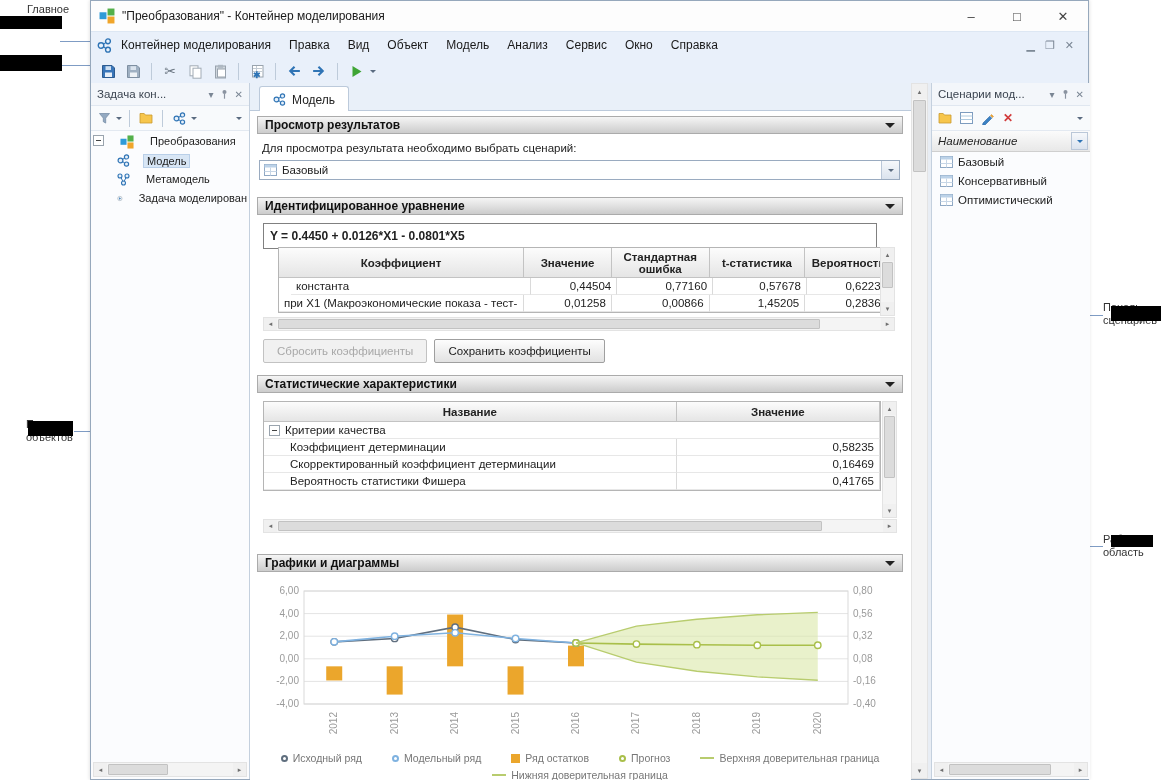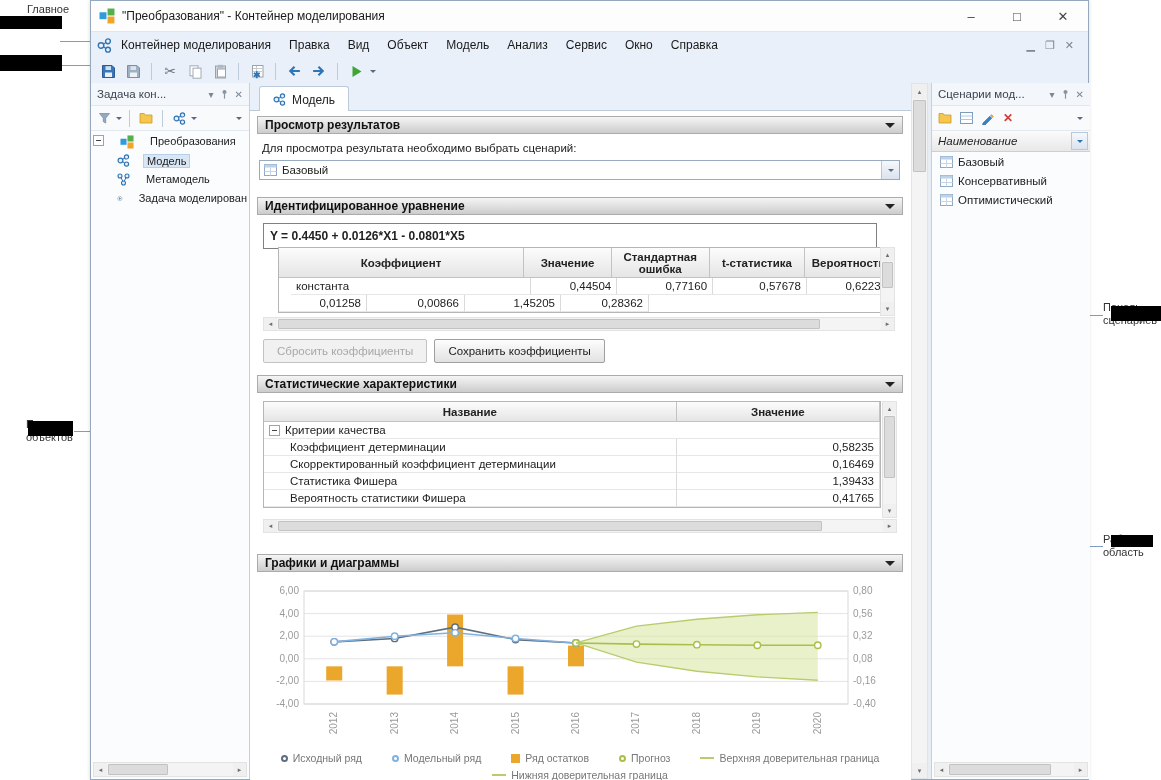--- a/index.html
+++ b/index.html
@@ -337,20 +337,21 @@
         <div class="td" style="width:88px;height:30px;">Вероятность</div>
       </div>
       <div class="tr">
         <div class="td" style="width:246px;margin-left:12px;">константа</div>
         <div class="td num" style="width:88px;">0,44504</div>
         <div class="td num" style="width:98px;">0,77160</div>
         <div class="td num" style="width:96px;">0,57678</div>
         <div class="td num" style="width:88px;">0,62235</div>
       </div>
       <div class="tr">
+        <div class="td" style="width:246px;">при X1 (Макроэкономические показа - тест-</div>
         <div class="td num" style="width:88px;">0,01258</div>
         <div class="td num" style="width:98px;">0,00866</div>
         <div class="td num" style="width:96px;">1,45205</div>
         <div class="td num" style="width:88px;">0,28362</div>
       </div>
     </div>
     <div class="sb v" style="left:630px;top:136px;width:15px;height:69px;">
       <span class="sb-btn">▴</span>
       <span class="sb-thumb" style="height:24px;"></span>
       <span class="sb-btn" style="margin-top:auto;">▾</span>
@@ -380,24 +381,20 @@
           <span>Критерии качества</span>
         </div>
       </div>
       <div class="tr">
         <div class="td" style="width:414px;padding-left:26px;">Коэффициент детерминации</div>
         <div class="td num" style="width:204px;">0,58235</div>
       </div>
       <div class="tr">
         <div class="td" style="width:414px;padding-left:26px;">Скорректированный коэффициент детерминации</div>
         <div class="td num" style="width:204px;">0,16469</div>
-      </div>
-      <div class="tr">
-        <div class="td" style="width:414px;padding-left:26px;">Статистика Фишера</div>
-        <div class="td num" style="width:204px;">1,39433</div>
       </div>
       <div class="tr">
         <div class="td" style="width:414px;padding-left:26px;">Вероятность статистики Фишера</div>
         <div class="td num" style="width:204px;">0,41765</div>
       </div>
     </div>
     <div class="sb v" style="left:632px;top:290px;width:15px;height:117px;">
       <span class="sb-btn">▴</span>
       <span class="sb-thumb" style="height:60px;"></span>
       <span class="sb-btn" style="margin-top:auto;">▾</span>

